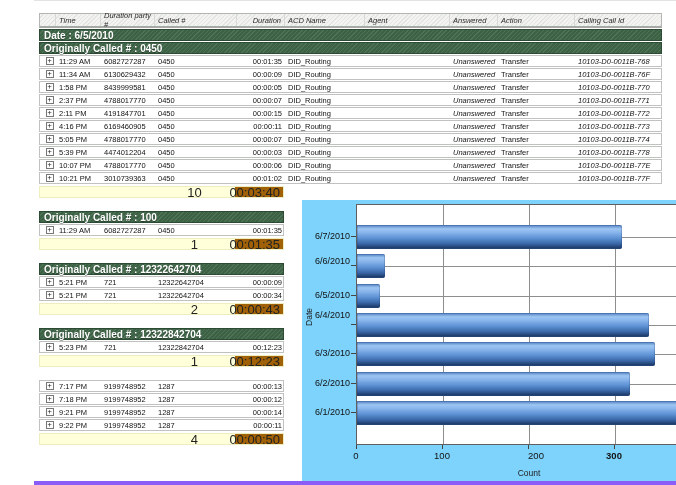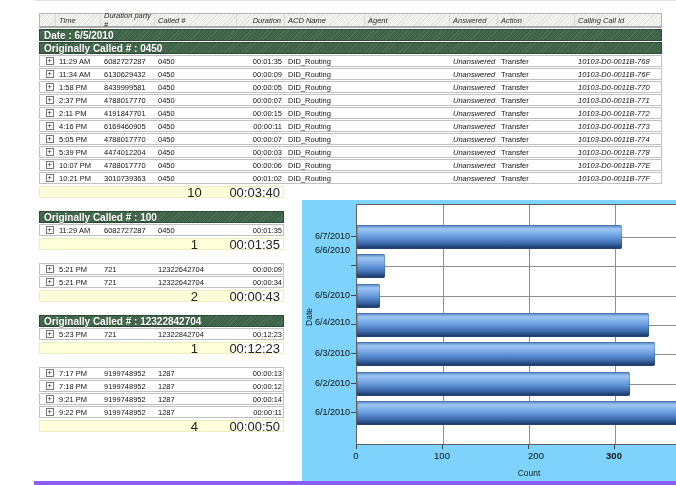--- a/index.html
+++ b/index.html
@@ -55,21 +55,21 @@
     width:8px; height:8px; border:1px solid #777; background:#fdfdfd;
     font-size:7px; line-height:6px; text-align:center; color:#222; display:block;
     font-family:"DejaVu Sans Mono", monospace; cursor:pointer;
   }
 
   
   .srow { display:flex; height:12px; align-items:center; width:245px; background:#ffffd9; margin-top:2px; border:1px solid #eded c0; border:1px solid #ededc0; }
   .srow .cell { font-size:13px; color:#222; height:100%; display:flex; align-items:center; }
   .srow .s-count { width:82px; justify-content:center; }
   .srow .s-spacer { width:115px; }
-  .srow .s-dur { width:48px; justify-content:flex-end; padding-right:3px; background:#ffffff; }
+  .srow .s-dur { width:48px; justify-content:flex-end; padding-right:3px; background:#a16207; }
 
   .groupgap { height:12px; }
 
   
   .chart { position:absolute; left:268px; top:199px; width:407px; height:286px; background:#7dd3fc; }
   .plot { position:absolute; left:54px; top:4px; width:346px; height:241px; background:#fff; border:1px solid #5f5f5f; }
   .vgrid { position:absolute; top:0; width:1px; height:100%; background:#8e8e8e; }
   .hgrid { position:absolute; left:0; height:1px; width:100%; background:#8e8e8e; }
   .bar {
     position:absolute; left:0; height:24px; border-radius:0 2px 2px 0;
@@ -288,20 +288,21 @@
       <div class="srow">
         <div class="cell s-spacer"></div>
         <div class="cell s-count">1</div>
         <div class="cell s-dur">00:01:35</div>
       </div>
     </div>
 
     <div class="groupgap"></div>
 
     <div>
+      <div class="greenbar narrowbar">Originally Called # : 12322642704</div>
       <div>
 
           <div class="trow narrow">
             <div class="cell c-exp">
               <span class="expbtn">+</span>
             </div>
             <div class="cell c-time">5:21 PM</div>
             <div class="cell c-calling">721</div>
             <div class="cell c-called">12322642704</div>
             <div class="cell c-dur">00:00:09</div>
@@ -418,25 +419,25 @@
         <div class="hgrid" style="top: 149px; z-index: 1;"></div>
         <div class="bar" title="6/3/2010: 347" style="top: 137px; width: 298px; z-index: 2;"></div>
         <div class="hgrid" style="top: 179px; z-index: 1;"></div>
         <div class="bar" title="6/2/2010: 317" style="top: 167px; width: 273px; z-index: 2;"></div>
         <div class="hgrid" style="top: 208px; z-index: 1;"></div>
         <div class="bar" title="6/1/2010: 392" style="top: 196px; width: 337px; z-index: 2;"></div>
       </div>
     <div id="ylabs">
         <div class="ylab" style="top: 31px;">6/7/2010</div>
         <div class="ytick" style="top: 36px;"></div>
-        <div class="ylab" style="top: 45px;">6/6/2010</div>
+        <div class="ylab" style="top: 56px;">6/6/2010</div>
         <div class="ytick" style="top: 65px;"></div>
         <div class="ylab" style="top: 90px;">6/5/2010</div>
         <div class="ytick" style="top: 95px;"></div>
-        <div class="ylab" style="top: 117px; text-align: right;">6/4/2010</div>
+        <div class="ylab" style="top: 110px; text-align: right;">6/4/2010</div>
         <div class="ytick" style="top: 124px;"></div>
         <div class="ylab" style="top: 148px; text-align: right;">6/3/2010</div>
         <div class="ytick" style="top: 153px;"></div>
         <div class="ylab" style="top: 178px;">6/2/2010</div>
         <div class="ytick" style="top: 183px;"></div>
         <div class="ylab" style="top: 207px;">6/1/2010</div>
         <div class="ytick" style="top: 212px;"></div>
       </div>
     <div id="xlabs">
         <div class="xtick" style="left: 54px;"></div>

